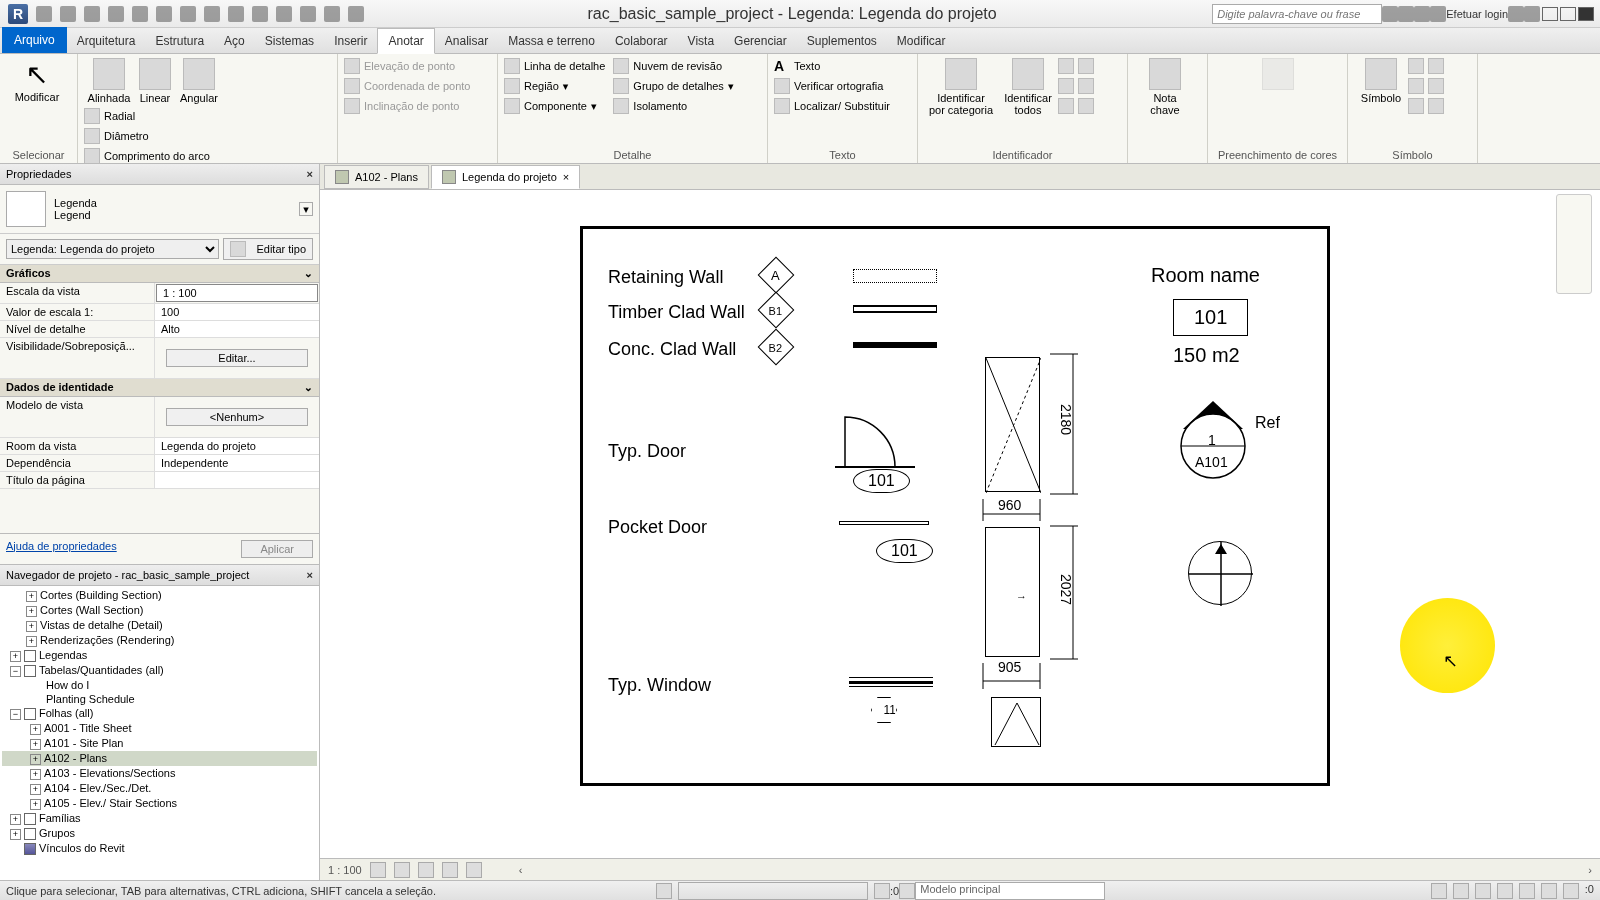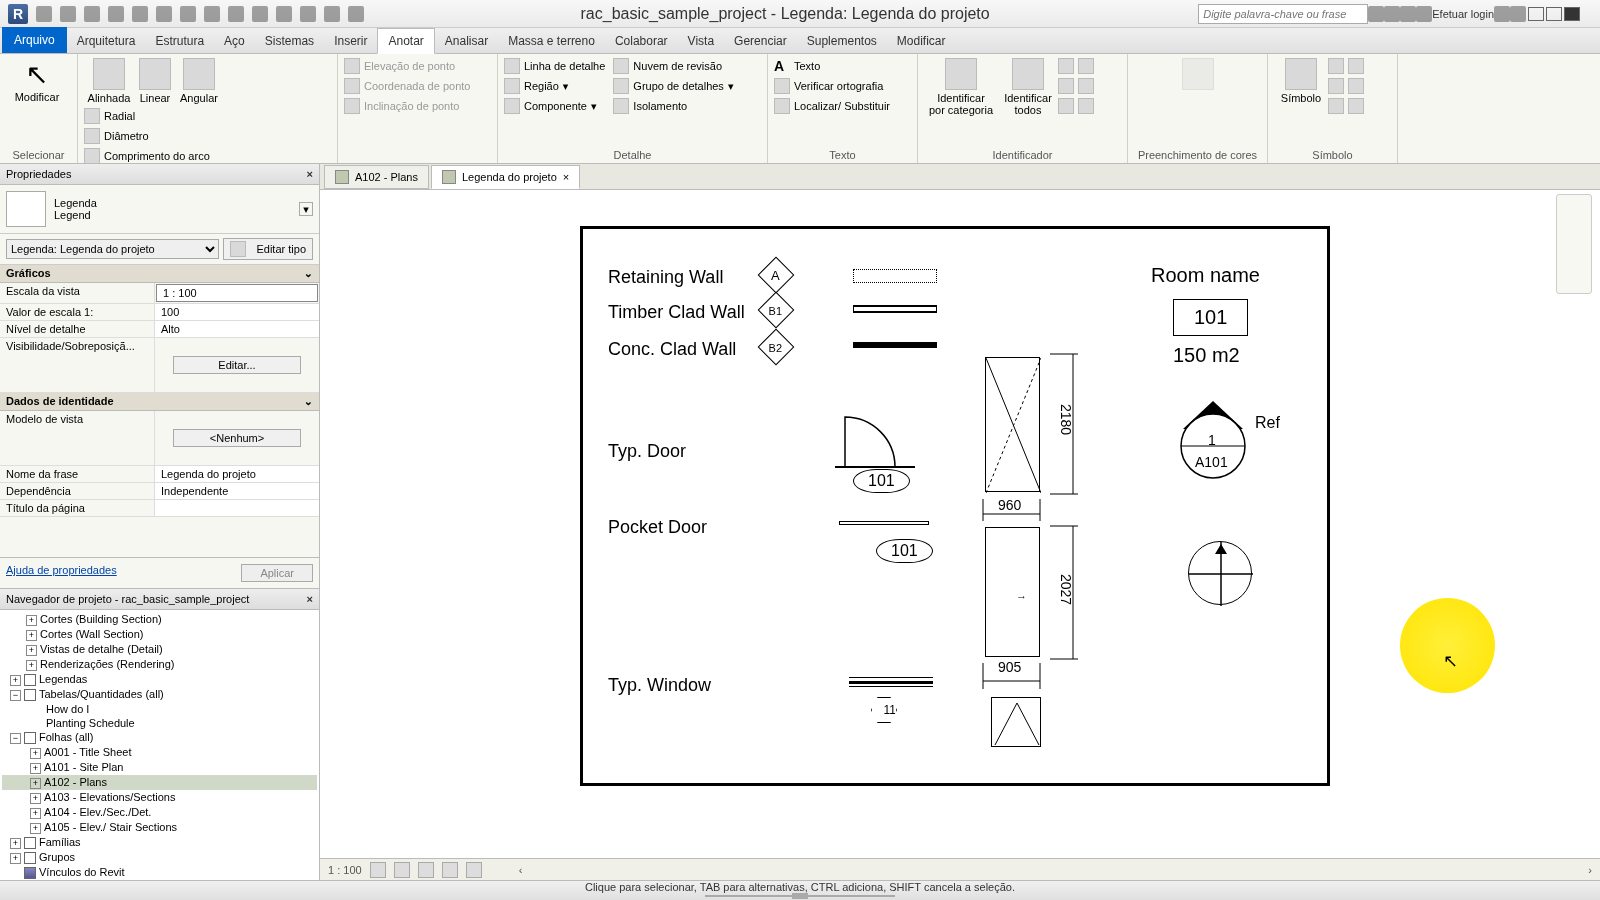--- a/index.html
+++ b/index.html
@@ -4,21 +4,21 @@
 <style>
 * { margin: 0; padding: 0; box-sizing: border-box; font-family: "Segoe UI", Tahoma, sans-serif; font-size: 11px; }
 body { background: #fff; width: 1600px; height: 900px; overflow: hidden; position: relative; }
 
 
 .titlebar { height: 28px; background: linear-gradient(#f8f8f8,#eaeaea); display: flex; align-items: center; border-bottom: 1px solid #ccc; }
 .qat { display: flex; gap: 8px; padding: 0 8px; align-items: center; }
 .qat-icon { width: 16px; height: 16px; background: #666; opacity: .6; border-radius: 2px; }
 .big-r { width: 20px; height: 20px; background: linear-gradient(#4a6fa5,#2d4a7a); color: #fff; font-weight: bold; font-size: 14px; display: flex; align-items: center; justify-content: center; border-radius: 2px; }
 .title-text { flex: 1; text-align: center; color: #333; font-size: 16px; }
-.title-right { display: flex; gap: 0; align-items: center; padding-right: 20px; }
+.title-right { display: flex; gap: 0; align-items: center; padding-right: 6px; }
 .search-box { width: 170px; height: 20px; border: 1px solid #aaa; padding: 0 4px; font-style: italic; color: #888; font-size: 11px; }
 .win-btn { width: 16px; height: 14px; border: 1px solid #666; margin-left: 2px; }
 .login { color: #333; }
 
 
 .ribbon-tabs { height: 26px; background: linear-gradient(#f0f0f0,#e0e0e0); display: flex; align-items: flex-end; padding-left: 2px; border-bottom: 1px solid #bbb; }
 .file-tab { background: #0066cc; color: #fff; padding: 6px 12px; font-size: 12px; }
 .tab { padding: 5px 10px; color: #333; cursor: pointer; font-size: 12px; }
 .tab.active { background: #fff; border: 1px solid #bbb; border-bottom: 1px solid #fff; position: relative; top: 1px; }
 
@@ -44,21 +44,21 @@
 .type-names { flex: 1; }
 .type-drop { border: 1px solid #aaa; width: 14px; height: 14px; text-align: center; }
 .instance-row { display: flex; padding: 4px 6px; border-bottom: 1px solid #ccc; align-items: center; gap: 4px; }
 .instance-row select { flex: 1; height: 20px; border: 1px solid #aaa; }
 .edit-type { border: 1px solid #aaa; padding: 2px 6px; background: #f0f0f0; display: flex; gap: 10px; align-items: center; }
 .group-header { background: #e0ddd0; padding: 2px 6px; font-weight: bold; border-bottom: 1px solid #bbb; display: flex; justify-content: space-between; }
 .prop-row { display: flex; border-bottom: 1px solid #ddd; }
 .prop-label { width: 155px; padding: 2px 6px; border-right: 1px solid #ddd; }
 .prop-val { flex: 1; padding: 2px 6px; background: #fff; }
 .prop-val.boxed { border: 1px solid #888; margin: 1px; }
-.prop-val.btn { text-align: center; background: #f0f0f0; border: 1px solid #aaa; margin: 18px; }
+.prop-val.btn { text-align: center; background: #f0f0f0; border: 1px solid #aaa; margin: 11px; }
 .help-row { display: flex; justify-content: space-between; padding: 6px; border-top: 1px solid #bbb; }
 .help-row a { color: #0044aa; text-decoration: underline; }
 .help-row button { padding: 2px 18px; border: 1px solid #aaa; background: #eee; color: #888; }
 
 
 .browser-header { background: linear-gradient(#eee,#ddd); padding: 4px 6px; border-top: 1px solid #bbb; border-bottom: 1px solid #bbb; display: flex; justify-content: space-between; }
 .tree { flex: 1; overflow: auto; background: #fff; padding: 2px; }
 .tree-node { padding: 1px 0 1px 4px; white-space: nowrap; }
 .tree-node.sel { background: #d0d8c8; }
 .exp { display: inline-block; width: 11px; height: 11px; border: 1px solid #888; text-align: center; line-height: 9px; font-size: 9px; margin-right: 3px; }
@@ -80,21 +80,21 @@
 .oval { position: absolute; border: 1.5px solid #000; border-radius: 50%/60%; text-align: center; font-size: 16px; padding: 2px 14px; }
 .elev-rect { position: absolute; border: 1.5px solid #000; }
 .room-box { position: absolute; border: 1.5px solid #000; padding: 6px 20px; font-size: 20px; }
 .sym-circle { position: absolute; border: 1.5px solid #000; border-radius: 50%; }
 
 
 .nav-cube { position: absolute; right: 8px; top: 194px; width: 36px; height: 100px; background: #f8f8f2; border: 1px solid #ccc; border-radius: 3px; }
 
 
 .view-ctrl { position: absolute; left: 320px; right: 0; bottom: 20px; height: 22px; background: #f0f0e8; border-top: 1px solid #bbb; display: flex; align-items: center; padding: 0 8px; gap: 8px; color: #555; }
-.status-bar { position: absolute; left: 0; right: 0; bottom: 0; height: 20px; background: linear-gradient(#f0f0f0,#e0e0e0); border-top: 1px solid #bbb; display: flex; align-items: center; padding: 0 6px; color: #333; flex-direction: column; }
+.status-bar { position: absolute; left: 0; right: 0; bottom: 0; height: 20px; background: linear-gradient(#f0f0f0,#e0e0e0); border-top: 1px solid #bbb; display: flex; align-items: center; padding: 0 6px; color: #333; }
 .status-right { margin-left: auto; display: flex; gap: 6px; }
 .stat-ic { width: 16px; height: 16px; background: #ddd; border: 1px solid #aaa; }
 .ws-combo { width: 190px; height: 18px; border: 1px solid #aaa; background: #fff; padding: 0 4px; color: #666; }
 
 
 .highlight { position: absolute; width: 95px; height: 95px; border-radius: 50%; background: radial-gradient(#ffef3a,#ffe400); left: 1400px; top: 598px; }
 .cursor-arrow { position: absolute; left: 1443px; top: 650px; font-size: 18px; color: #000; }
 </style>
 </head>
 <body>
@@ -267,20 +267,27 @@
             <div class="small-ic"></div>
           </div>
         <div class="small-row">
             <div class="small-ic"></div>
             <div class="small-ic"></div>
           </div>
       </div>
     </div>
     <div class="panel-label">Identificador</div>
   </div>
+  <div class="panel" style="width:80px">
+    <div class="big-btn">
+        <div class="ic"></div>
+        <span style="text-align:center">Nota chave</span>
+      </div>
+    <div></div>
+  </div>
   <div class="panel" style="width:140px">
     <div class="big-btn" style="width:auto">
         <div class="ic" style="opacity:.4"></div>
       </div>
     <div class="panel-label">Preenchimento de cores</div>
   </div>
   <div class="panel" style="width:130px">
     <div class="panel-body">
       <div class="big-btn" style="width:54px">
           <div class="ic"></div>
@@ -347,21 +354,21 @@
     </div>
   <div class="group-header">
       <span>Dados de identidade</span>
       <span>⌄</span>
     </div>
   <div class="prop-row">
       <div class="prop-label">Modelo de vista</div>
       <div class="prop-val btn">&lt;Nenhum&gt;</div>
     </div>
   <div class="prop-row">
-      <div class="prop-label">Nome da frase</div>
+      <div class="prop-label">Room da vista</div>
       <div class="prop-val">Legenda do projeto</div>
     </div>
   <div class="prop-row">
       <div class="prop-label">Dependência</div>
       <div class="prop-val">Independente</div>
     </div>
   <div class="prop-row">
       <div class="prop-label">Título da página</div>
       <div class="prop-val"></div>
     </div>

